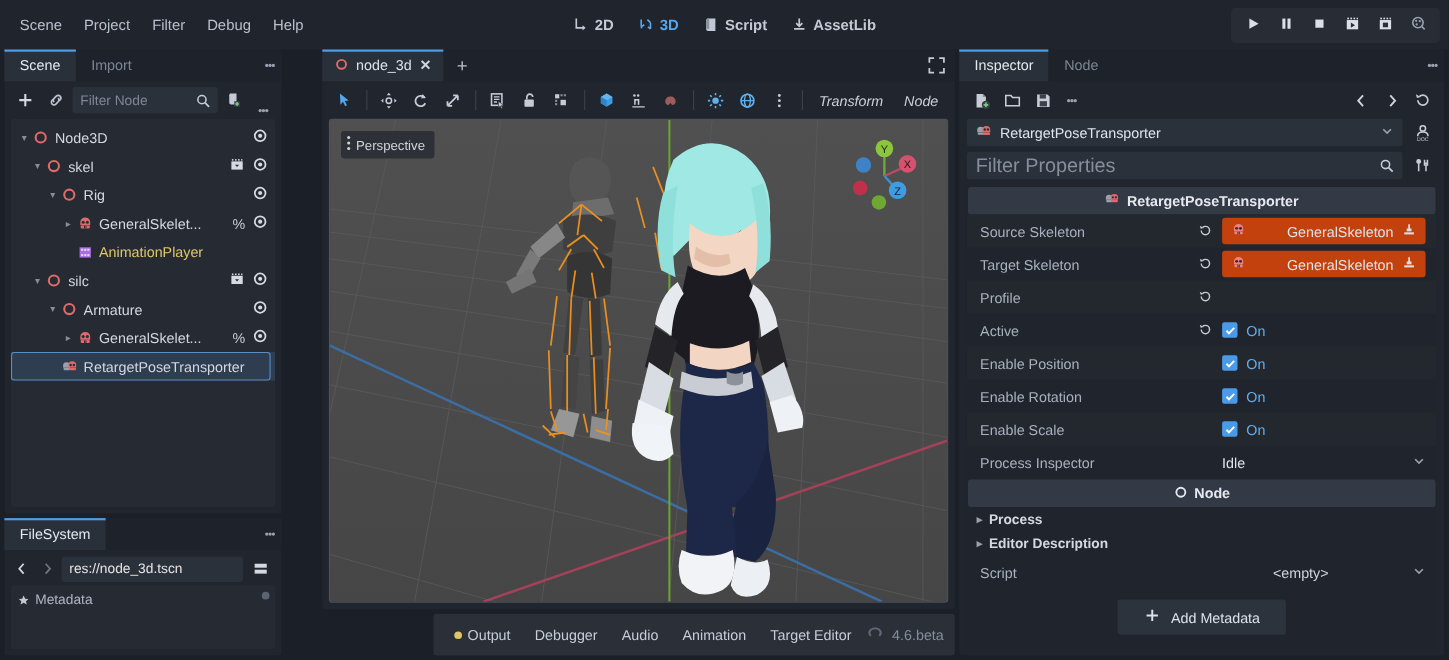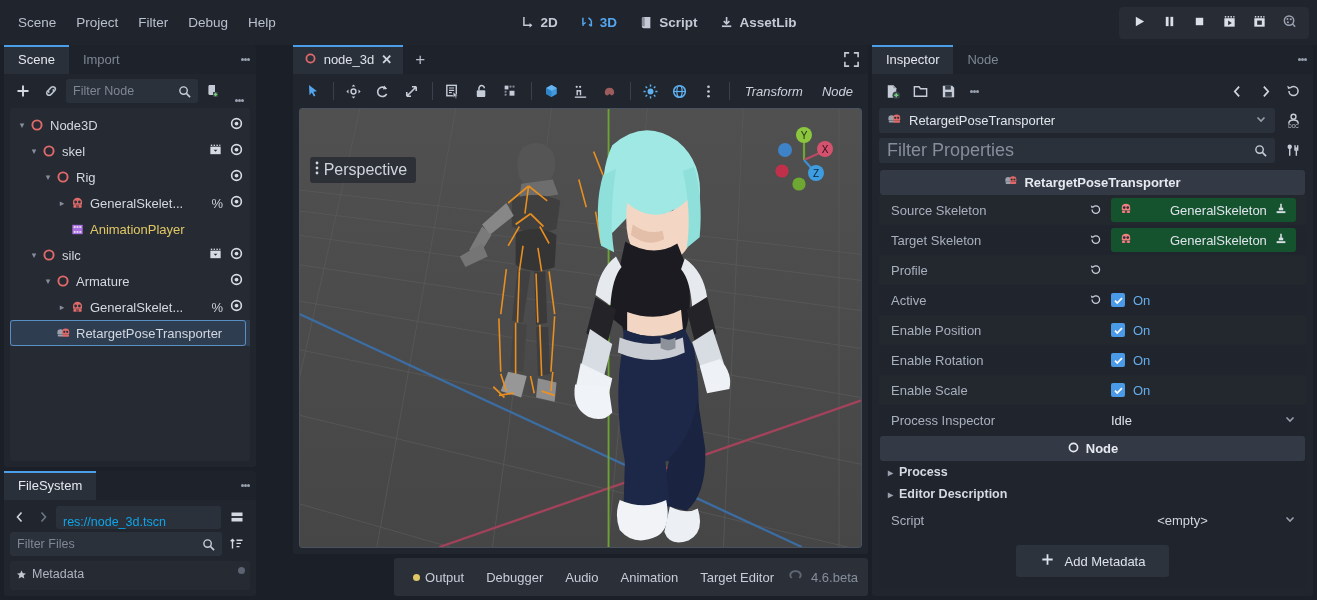--- a/index.html
+++ b/index.html
@@ -53,21 +53,21 @@
   .tlabel.anim { color: #e0c766; }
   .trow.selected { background: #2f3d50; }
   .trow.selected .selbox { position: absolute; left: 0; right: 4px; top: 0; bottom: 0; border: 1px solid #5a8fc4; border-radius: 3px; pointer-events: none; }
   .tright { display: flex; align-items: center; gap: 6px; color: #cfd4dd; }
   .pct { font-size: 13px; color: #c9ced8; }
 
   
   .fs-panel { flex: 0 0 125px; }
   .fs-nav { display: flex; align-items: center; gap: 3px; padding: 5px 6px 3px 6px; }
   .arrowb { width: 20px; height: 22px; display: flex; align-items: center; justify-content: center; font-size: 13px; }
-  .pathfield { flex: 1; height: 23px; background: #2b313b; border-radius: 3px; display: flex; align-items: flex-end; padding: 0 7px; font-size: 12.5px; color: #0ea5e9; }
+  .pathfield { flex: 1; height: 23px; background: #2b313b; border-radius: 3px; display: flex; align-items: center; padding: 0 7px; font-size: 12.5px; color: #e5e5e5; }
   .fs-list { margin: 0 6px 6px 6px; background: #262b33; border-radius: 3px; flex: 1; overflow: hidden; position: relative; padding-top: 4px; }
   .fs-item { display: flex; align-items: center; gap: 5px; padding: 2px 6px; color: #aeb5c1; font-size: 12.5px; }
   .fs-scroll-dot { position: absolute; right: 5px; top: 6px; width: 7px; height: 7px; border-radius: 50%; background: #5c6471; }
 
   
   .center { flex: 1; display: flex; flex-direction: column; min-width: 0; gap: 0; align-items: flex-end; }
   .center-card { flex: 1; display: flex; flex-direction: column; background: #21262e; border-radius: 3px; min-height: 0; }
   .scene-tabs { height: 29px; display: flex; align-items: stretch; background: #1e222a; border-radius: 3px 3px 0 0; }
   .stab { display: flex; align-items: center; gap: 7px; padding: 0 11px; background: #2a3039; color: #dde2ea; font-size: 13px; position: relative; }
   .stab::before { content: ""; position: absolute; left: 0; right: 0; top: 0; height: 2px; background: #4b9fe8; }
@@ -76,21 +76,21 @@
   .expand-btn { width: 34px; display: flex; align-items: center; justify-content: center; margin-left: auto; color: #c5cbd6; }
 
   .vp-toolbar { display: flex; align-items: center; gap: 1px; padding: 4px 6px; height: 34px; }
   .vsep { width: 1px; height: 18px; background: #3a414c; margin: 0 5px; }
   .vbtn { width: 28px; height: 26px; display: flex; align-items: center; justify-content: center; border-radius: 3px; color: #c6ccd7; }
   .vtext { padding: 4px 9px; font-size: 13px; color: #cbd1db; border-radius: 3px; font-style: italic; }
 
   .viewport { flex: 1; margin: 0 6px 6px 6px; border-radius: 3px; position: relative; overflow: hidden;
      background: linear-gradient(#4c4c4c, #4a4a4a); border: 1px solid #4a5260; min-height: 0; }
   .persp-badge { position: absolute; left: 10px; top: 10px; background: rgba(38,42,49,.82); border-radius: 3px;
-     padding: 4px 9px 4px 5px; display: flex; align-items: center; gap: 5px; color: #cfd5de; font-size: 16px; z-index: 6; margin-top: 38px; }
+     padding: 4px 9px 4px 5px; display: flex; align-items: center; gap: 5px; color: #cfd5de; font-size: 12px; z-index: 6; }
   .gizmo { position: absolute; right: 20px; top: 14px; width: 74px; height: 74px; z-index: 6; }
 
   .bottom-bar { height: 38px; display: flex; align-items: center; padding: 0 10px; gap: 4px; background: #2a2f38; border-radius: 3px; margin-top: 4px; }
   .bb-item { display: flex; align-items: center; gap: 5px; padding: 5px 9px; border-radius: 3px; font-size: 13px; color: #c7cdd7; }
   .ydot { width: 7px; height: 7px; border-radius: 50%; background: #e0c766; }
   .version { margin-left: auto; display: flex; align-items: center; gap: 7px; color: #868e9c; font-size: 13px; }
 
   
   .right-dock { width: 441px; display: flex; flex-direction: column; background: #21262e; border-radius: 3px; min-height: 0; }
   .insp-tools { display: flex; align-items: center; gap: 2px; padding: 5px 7px; }
@@ -102,21 +102,21 @@
   .filter-field { flex: 1; height: 25px; background: #2b313b; border-radius: 3px; display: flex; align-items: center; padding: 0 8px; font-size: 18px; color: #858e9b; }
 
   .props { flex: 1; margin: 0 7px 7px 7px; background: #20252d; border-radius: 3px; overflow: hidden; min-height: 0; display: flex; flex-direction: column; }
   .cat-header { height: 25px; background: #343a45; display: flex; align-items: center; justify-content: center; gap: 6px;
      font-weight: bold; font-size: 13px; color: #e6eaf0; border-radius: 3px; margin: 1px 1px 0 1px; }
   .prow { height: 30px; display: flex; align-items: center; font-size: 13px; }
   .prow:nth-child(even) { background: #23282f; }
   .pname { width: 208px; padding-left: 12px; color: #a9b0bd; white-space: nowrap; overflow: hidden; }
   .pctl { flex: 1; display: flex; align-items: center; gap: 7px; height: 24px; margin-right: 10px; }
   .revert { width: 17px; display: flex; align-items: center; justify-content: center; color: #c8ced8; flex: 0 0 17px; }
-  .pfield { flex: 1; height: 24px; background: #14532d; border-radius: 3px; display: flex; align-items: center; gap: 7px; padding: 0 8px; color: #dfe4ec; }
+  .pfield { flex: 1; height: 24px; background: #c2410c; border-radius: 3px; display: flex; align-items: center; gap: 7px; padding: 0 8px; color: #dfe4ec; }
   .pfield .caret { margin-left: auto; color: #98a0ad; }
   .pfield .assign { margin-left: auto; }
   .ckbox { width: 14px; height: 14px; border-radius: 2px; background: #4b9ae8; display: flex; align-items: center; justify-content: center; flex: 0 0 14px; }
   .ckbox svg { display: block; }
   .on-text { color: #65acea; }
   .plain-val { flex: 1; display: flex; align-items: center; color: #dfe4ec; }
   .sub-row { height: 22px; display: flex; align-items: center; gap: 6px; padding-left: 9px; font-weight: bold; font-size: 12.5px; color: #d5dae2; }
   .sub-row .chev { color: #99a1ae; font-size: 10px; }
   .addmeta-wrap { display: flex; justify-content: center; padding: 10px 0; }
   .addmeta { display: flex; align-items: center; gap: 10px; background: #2d333d; border-radius: 3px; padding: 7px 24px; font-size: 13px; color: #dde2ea; }
@@ -477,35 +477,20 @@
                 <path d="M4.5 1.5L8.5 6l-4 4.5" fill="none" stroke="#6d7684" stroke-width="1.6"></path>
               </svg>
           </div>
           <div class="pathfield">
             <span>res://node_3d.tscn</span>
           </div>
           <div class="tbtn">
             <svg width="16" height="16" viewBox="0 0 16 16">
                 <rect x="2.5" y="3.5" width="11" height="3.6" fill="#d3d8e1"></rect>
                 <rect x="2.5" y="8.9" width="11" height="3.6" fill="#d3d8e1"></rect>
-              </svg>
-          </div>
-        </div>
-        <div class="toolrow" style="padding-top:0">
-          <div class="searchbox">
-            <span>Filter Files</span>
-            <svg width="13" height="13" viewBox="0 0 14 14">
-                <circle cx="6" cy="6" r="4" fill="none" stroke="#c8ced8" stroke-width="1.5"></circle>
-                <path d="M9 9l4 4" stroke="#c8ced8" stroke-width="1.7"></path>
-              </svg>
-          </div>
-          <div class="tbtn">
-            <svg width="16" height="16" viewBox="0 0 16 16">
-                <path d="M3.5 12.5V3.5M1.7 5.3l1.8-1.8 1.8 1.8" fill="none" stroke="#d3d8e1" stroke-width="1.4"></path>
-                <path d="M7.5 4.2h6M7.5 7.4h4.5M7.5 10.6h3" stroke="#d3d8e1" stroke-width="1.4"></path>
               </svg>
           </div>
         </div>
         <div class="fs-list">
           <div class="fs-scroll-dot"></div>
           <div class="fs-item">
             <svg width="11" height="11" viewBox="0 0 12 12">
                 <path d="M6 1.5l1.5 3.2 3.3.3-2.5 2.2.8 3.2L6 8.6 2.9 10.4l.8-3.2L1.2 5l3.3-.3z" fill="#c2c8d2"></path>
               </svg>
             <span>Metadata</span>

